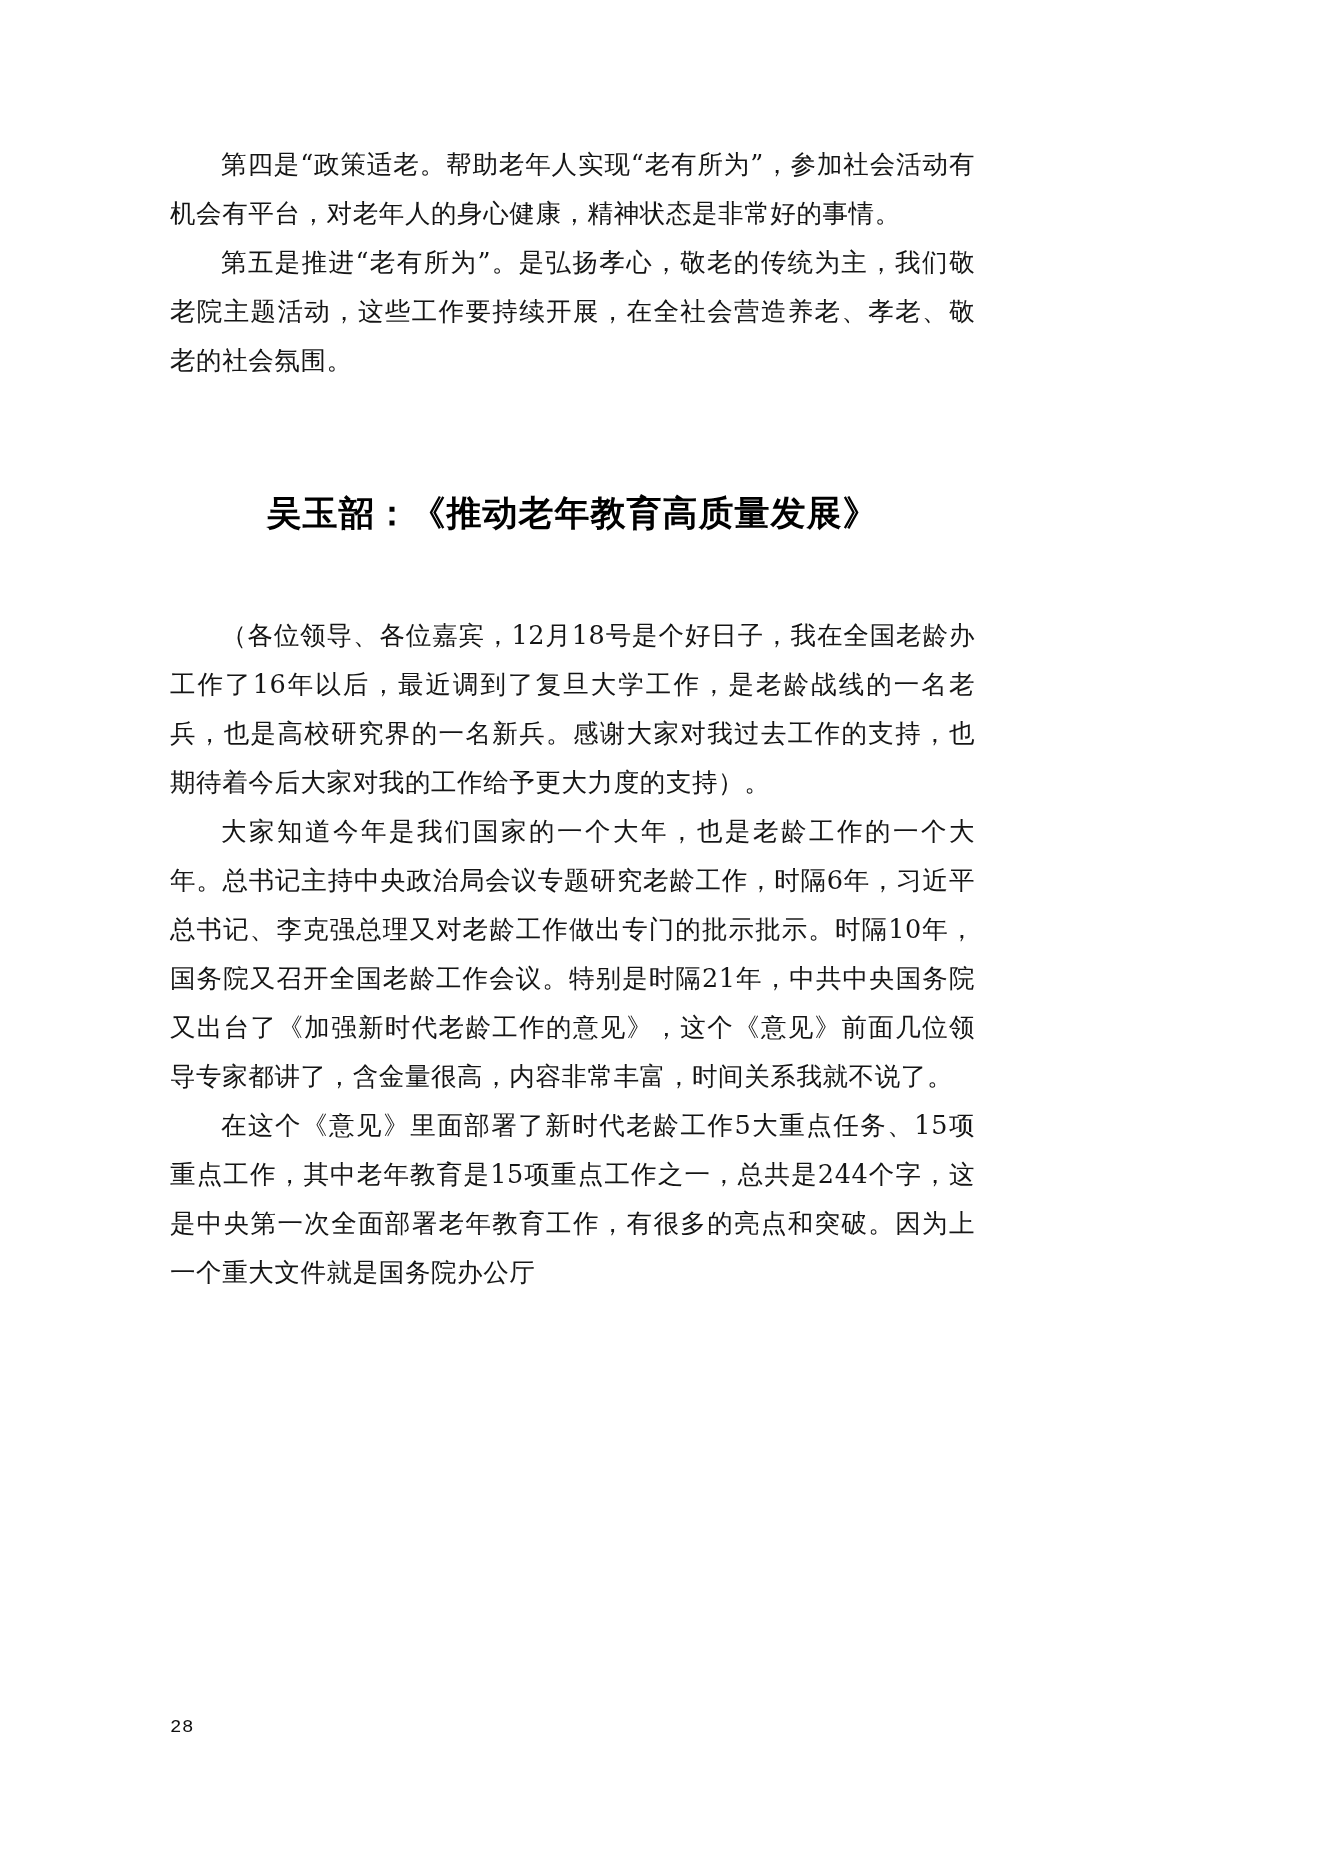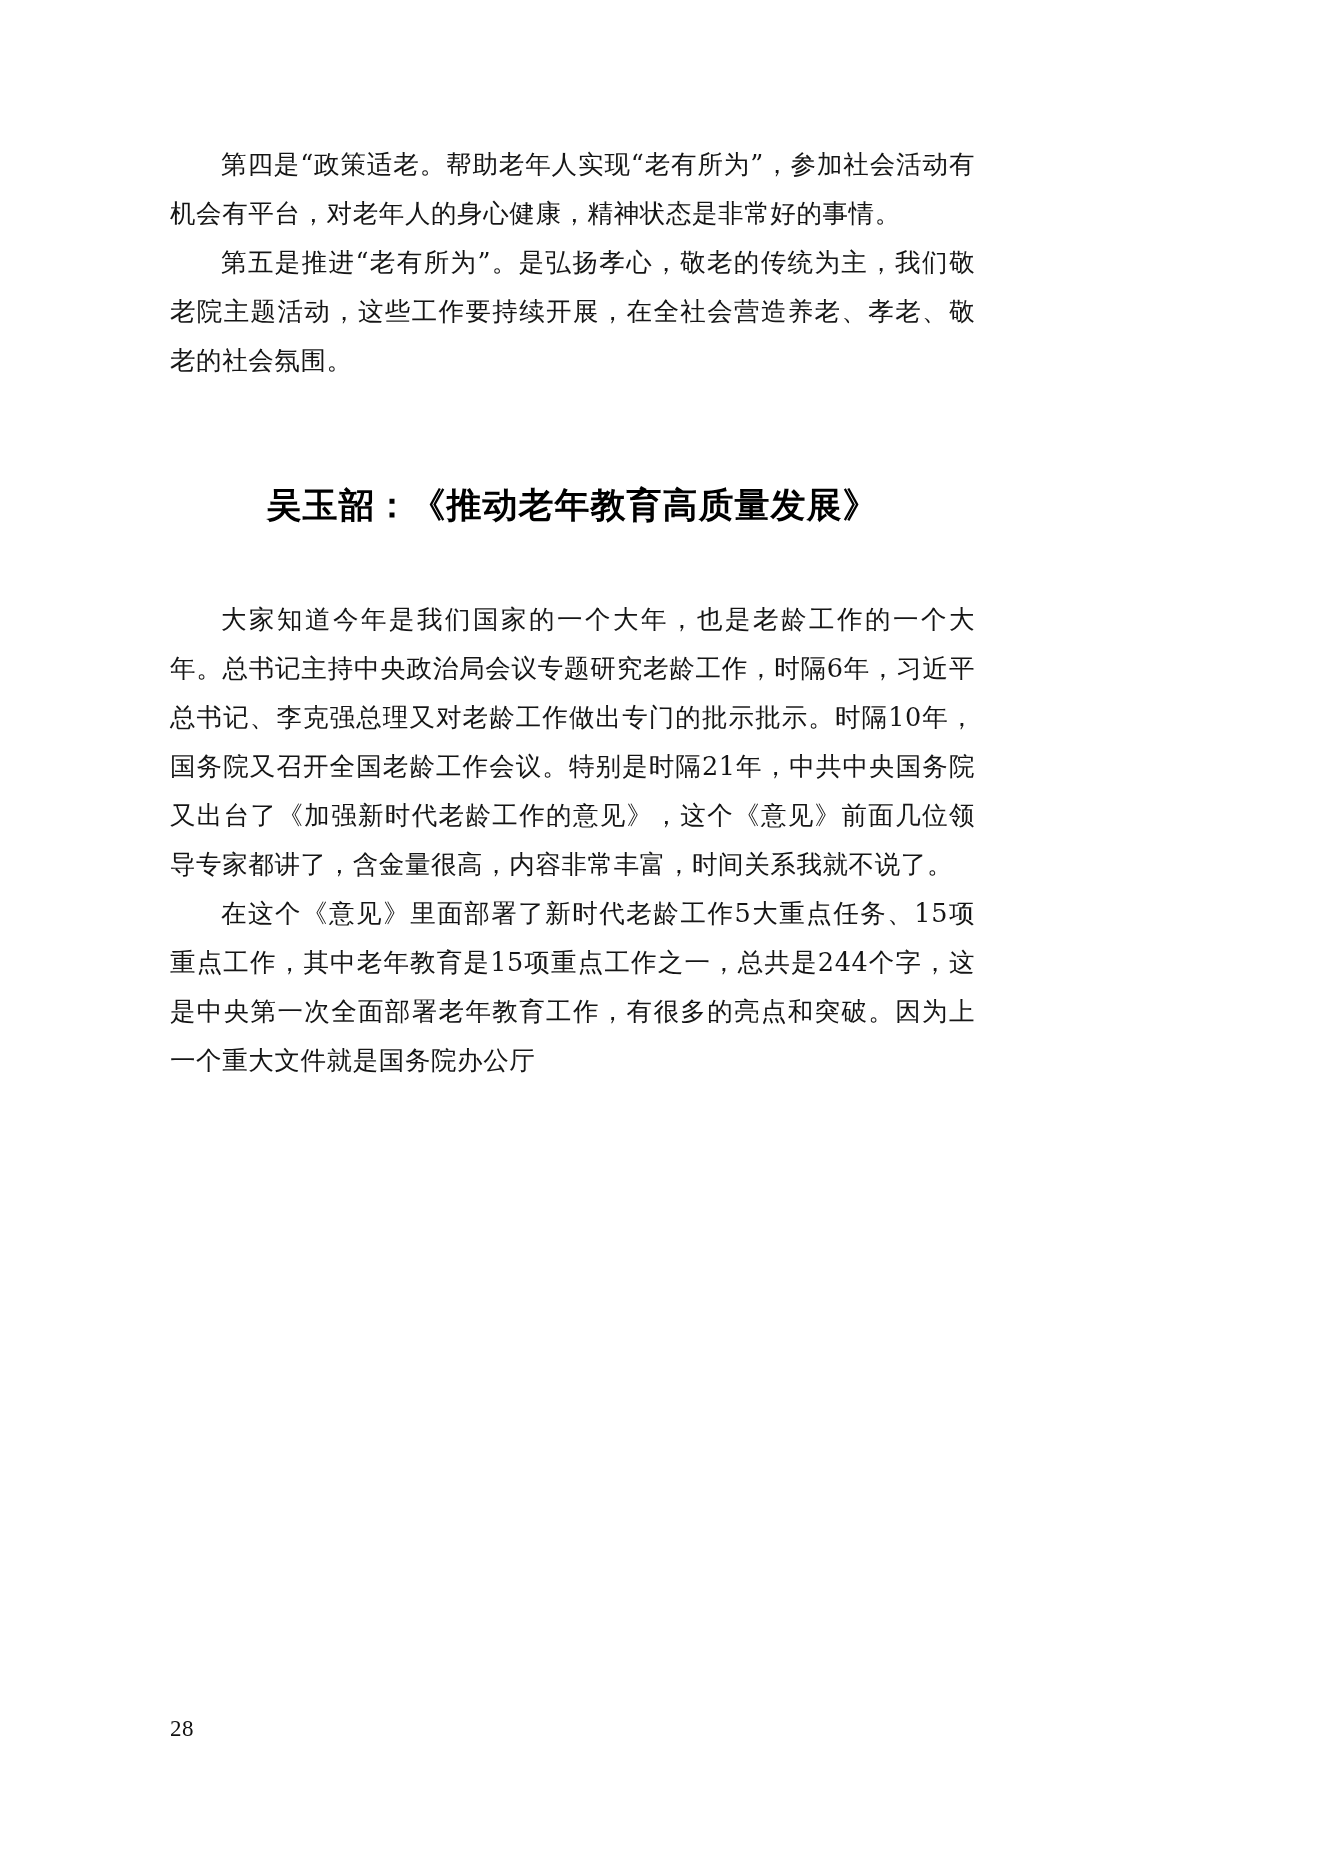--- a/index.html
+++ b/index.html
@@ -41,40 +41,40 @@
     text-align: justify;
     text-justify: inter-character;
     text-indent: 2em;
     margin: 0 0 0 0;
     color: #151515;
     font-weight: 400;
   }
 
   
   .doc-heading {
-    margin: 0;
+    margin: 8px;
     padding: 0;
     text-align: center;
     font-family: "DejaVu Sans", "Liberation Sans", sans-serif;
     font-weight: 700;
     font-size: 35px;
     line-height: 48px;
     letter-spacing: 1px;
     color: #000000;
   }
 
   .gap-before-heading { height: 96px; }
   .gap-after-heading  { height: 66px; }
 
   .page-number {
     position: absolute;
     left: 170px;
     top: 1716px;
-    font-family: Liberation Serif, serif;
-    font-size: 23px;
+    font-family: Liberation Mono, monospace;
+    font-size: 19px;
     color: #111111;
     letter-spacing: 0.5px;
   }
 </style>
 </head>
 <body>
 
 <div class="page">
 
   <div class="content">
@@ -84,20 +84,21 @@
       <p class="para">第五是推进“老有所为”。是弘扬孝心，敬老的传统为主，我们敬老院主题活动，这些工作要持续开展，在全社会营造养老、孝老、敬老的社会氛围。</p>
     </div>
 
     <div class="gap-before-heading"></div>
 
     <h1 class="doc-heading">吴玉韶：《推动老年教育高质量发展》</h1>
 
     <div class="gap-after-heading"></div>
 
     <div>
+      <p class="para">（各位领导、各位嘉宾，12月18号是个好日子，我在全国老龄办工作了16年以后，最近调到了复旦大学工作，是老龄战线的一名老兵，也是高校研究界的一名新兵。感谢大家对我过去工作的支持，也期待着今后大家对我的工作给予更大力度的支持）。</p>
       <p class="para">大家知道今年是我们国家的一个大年，也是老龄工作的一个大年。总书记主持中央政治局会议专题研究老龄工作，时隔6年，习近平总书记、李克强总理又对老龄工作做出专门的批示批示。时隔10年，国务院又召开全国老龄工作会议。特别是时隔21年，中共中央国务院又出台了《加强新时代老龄工作的意见》，这个《意见》前面几位领导专家都讲了，含金量很高，内容非常丰富，时间关系我就不说了。</p>
       <p class="para">在这个《意见》里面部署了新时代老龄工作5大重点任务、15项重点工作，其中老年教育是15项重点工作之一，总共是244个字，这是中央第一次全面部署老年教育工作，有很多的亮点和突破。因为上一个重大文件就是国务院办公厅</p>
     </div>
 
   </div>
 
   <div class="page-number">28</div>
 
 </div>
 

